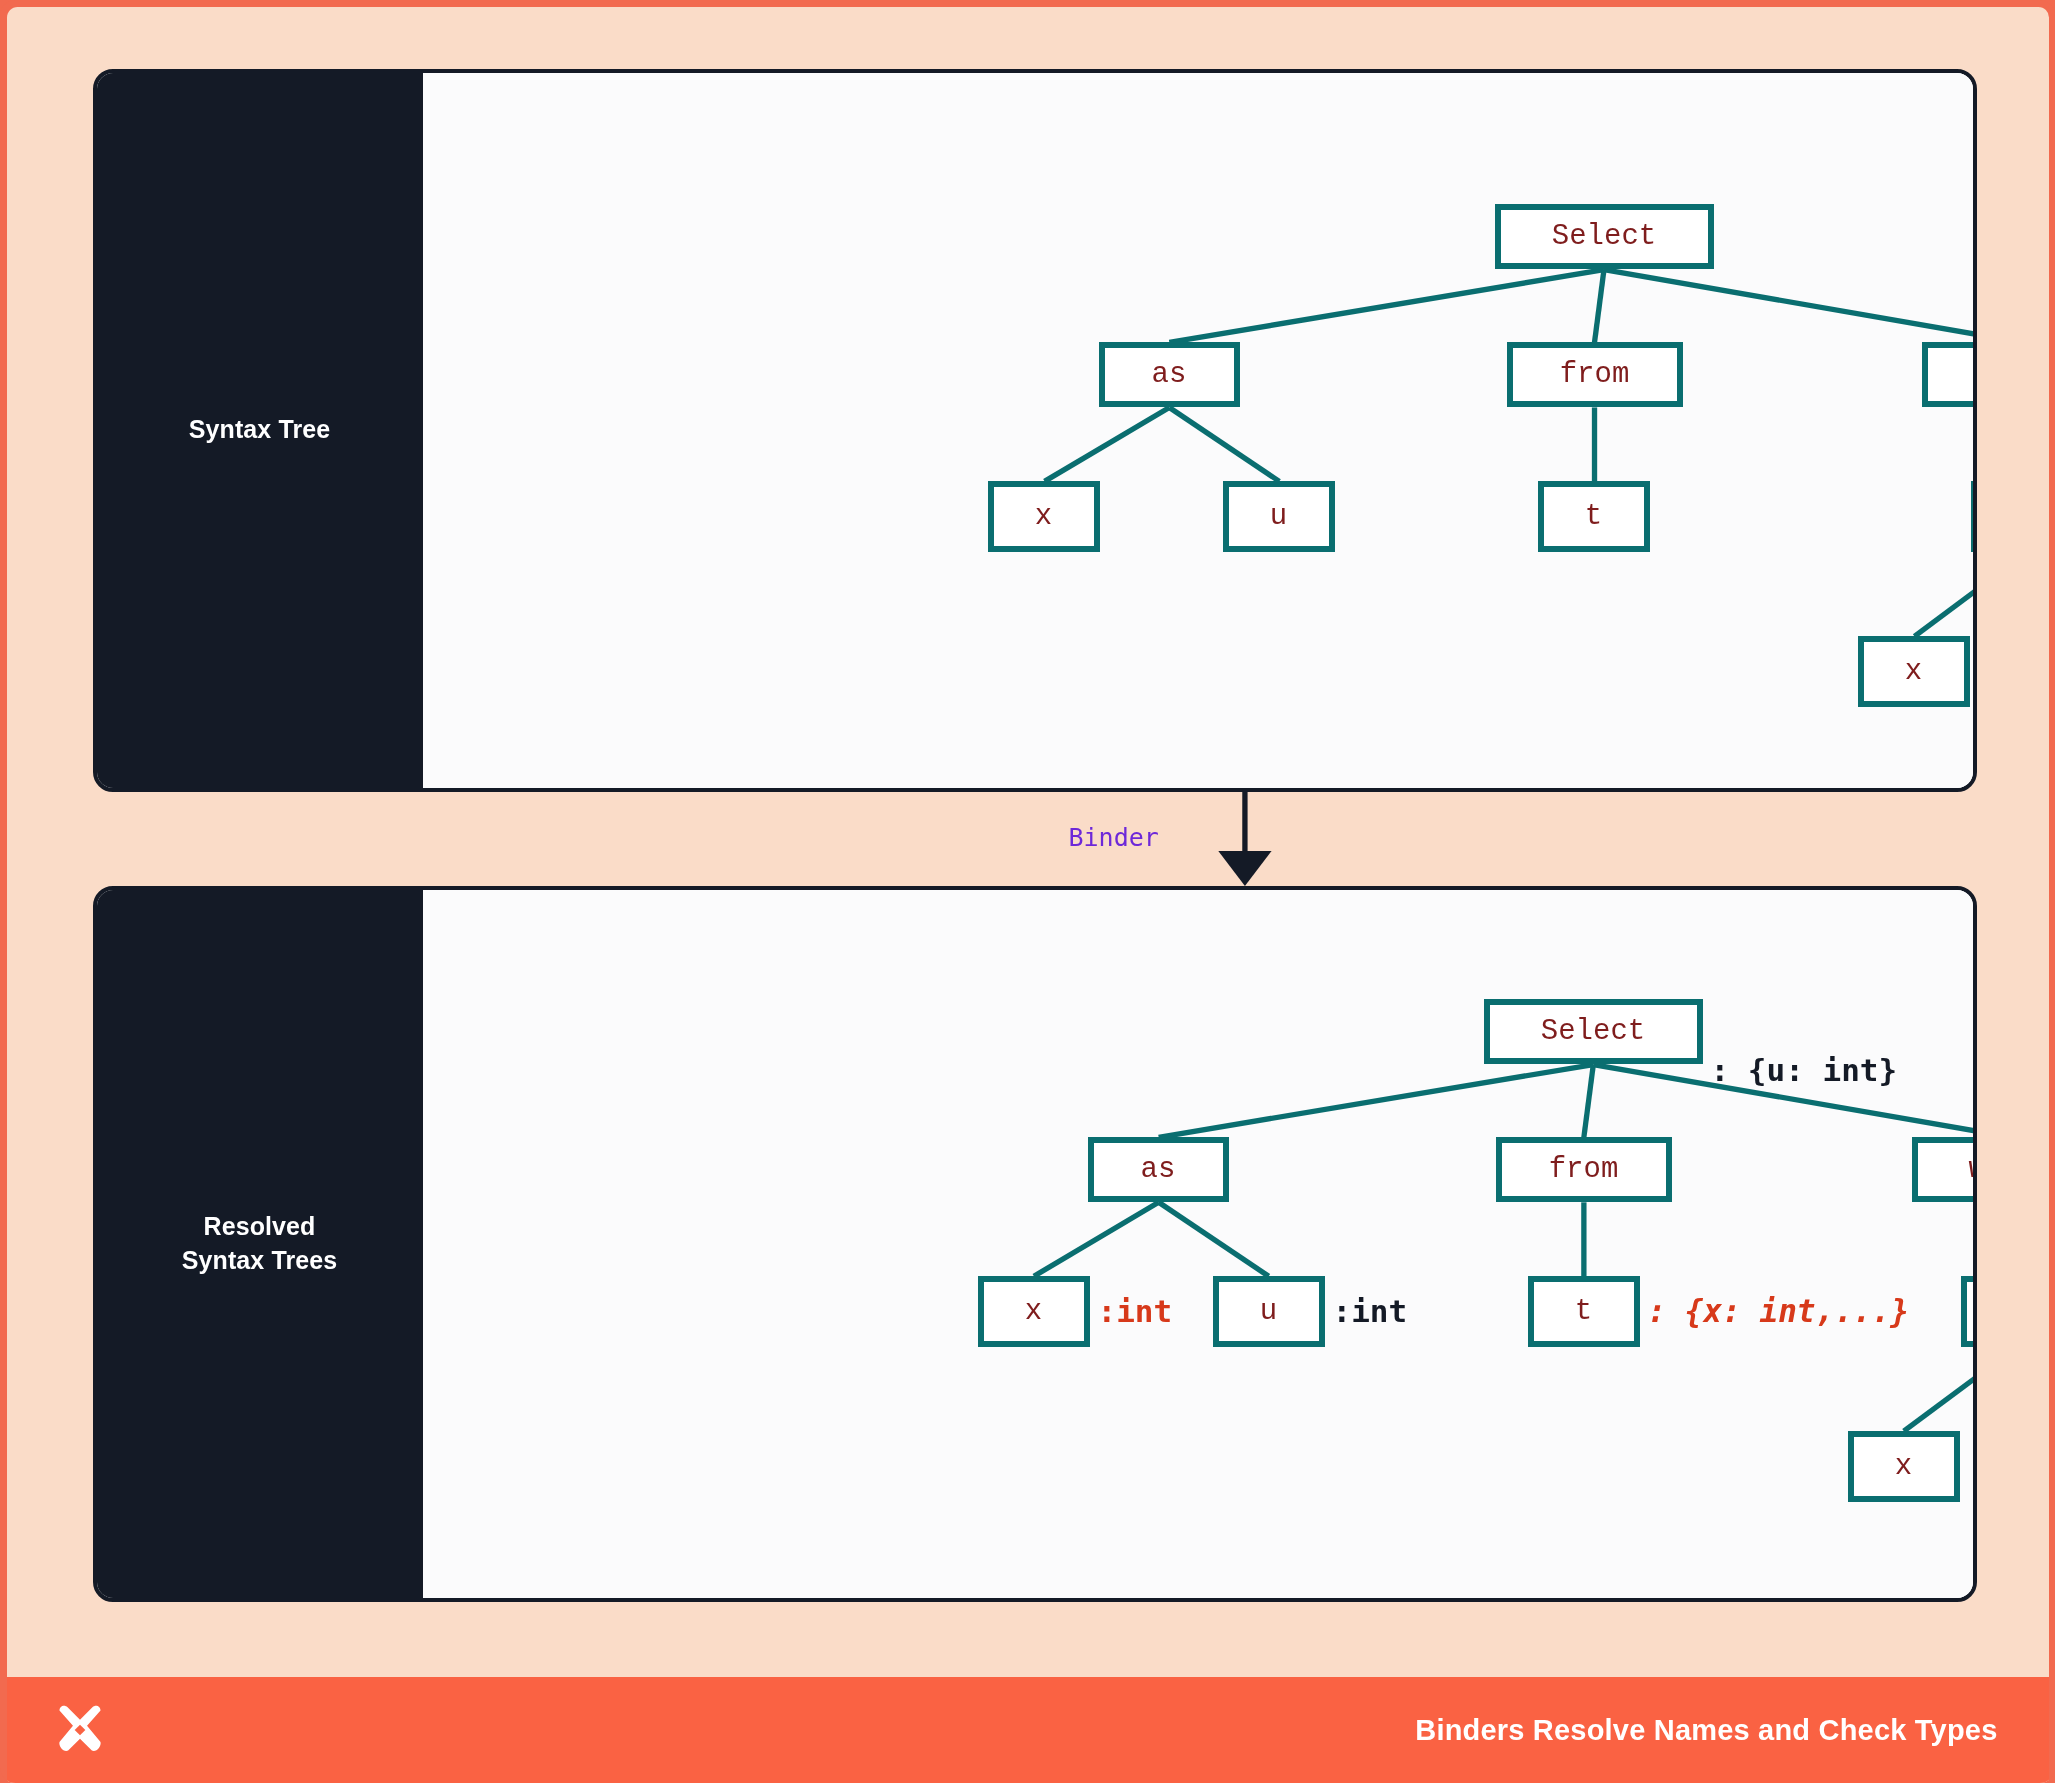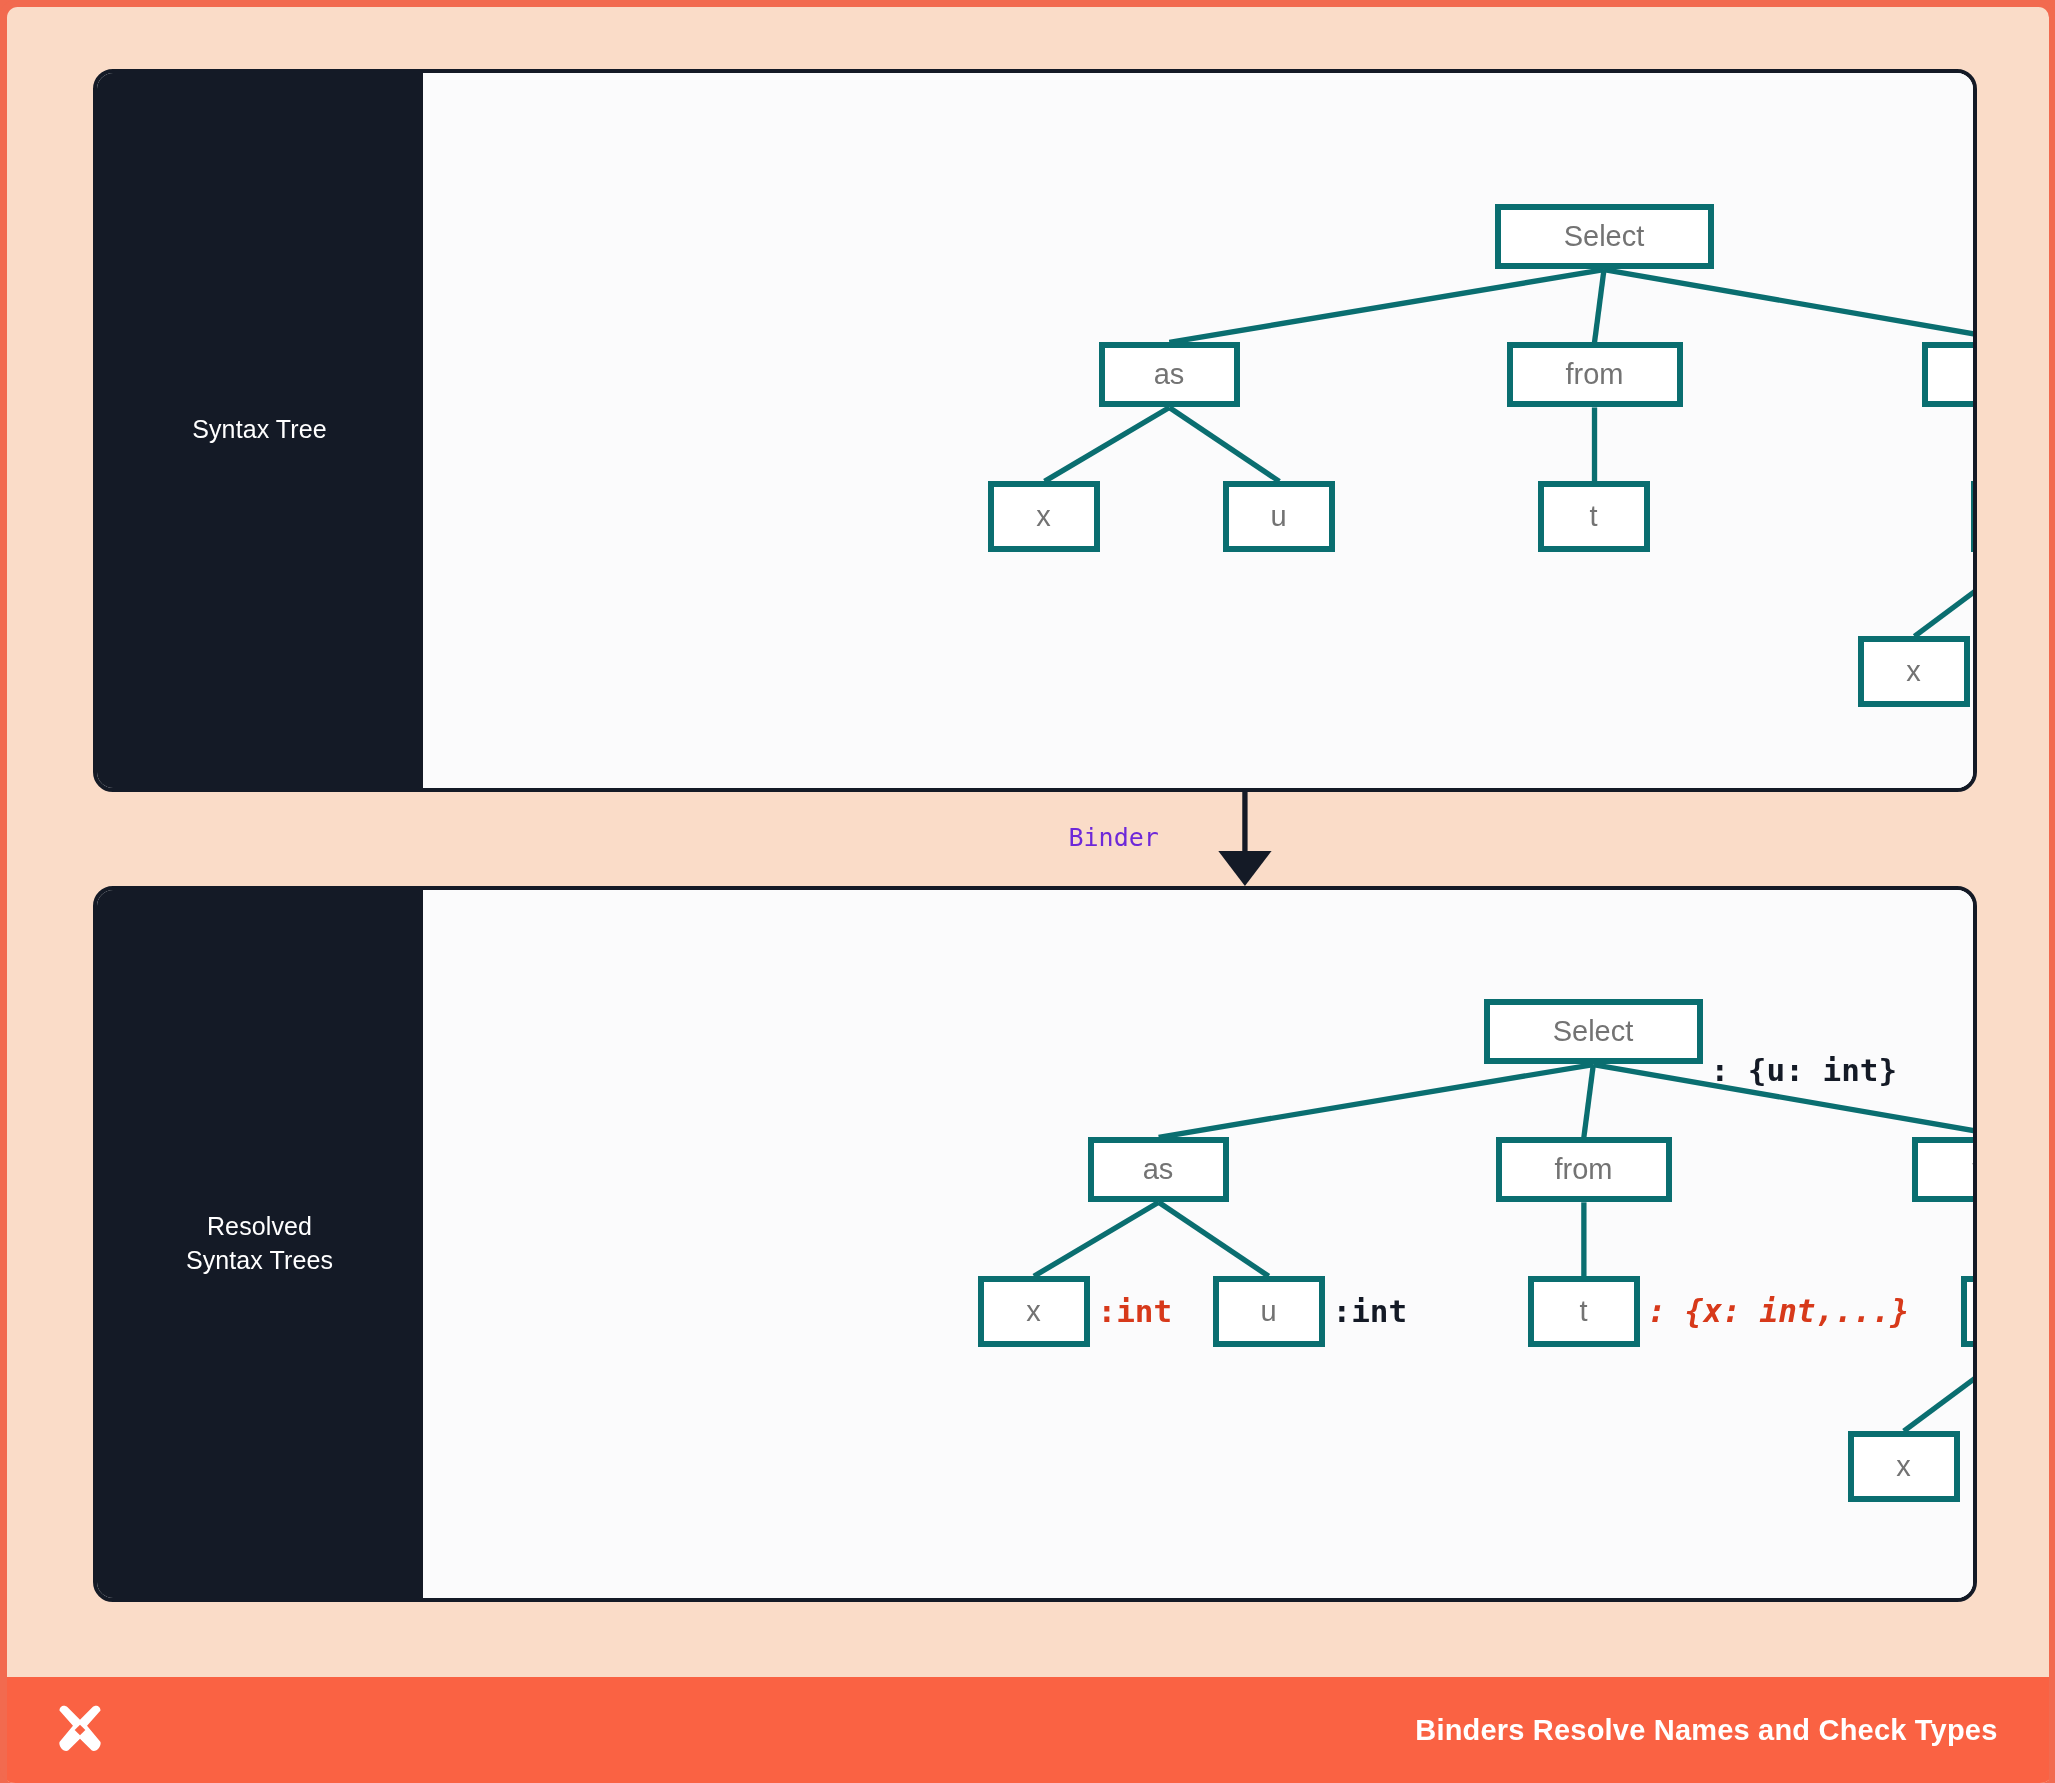--- a/index.html
+++ b/index.html
@@ -34,41 +34,41 @@
   .panel .sidebar{
     position:absolute; left:0; top:0; bottom:0;
     width:326px;
     background:#141a26;
     display:flex; align-items:center; justify-content:center;
     text-align:center;
   }
   .panel .sidebar span{
     color:#ffffff;
     font-size:25px;
-    font-weight:400;
+    font-weight:700;
     line-height:1.35;
     letter-spacing:0.1px;
   }
   .panel .stage{
     position:absolute; left:326px; top:0; right:0; bottom:0;
     background:#fbfbfc;
   }
 
   #panel-top{ left:86px; top:62px; width:1884px; height:723px; }
   #panel-bottom{ left:86px; top:879px; width:1884px; height:716px; }
 
   
   .node{
     position:absolute;
     box-sizing:border-box;
     border:6px solid #0a6e70;
     background:#ffffff;
     display:flex; align-items:center; justify-content:center;
-    font-family:Liberation Sans, sans-serif;
-    color:#737373;
+    font-family:Liberation Mono, monospace;
+    color:#7f1d1d;
     font-size:29px;
     line-height:1;
     z-index:3;
     white-space:nowrap;
   }
   .ann{
     position:absolute;
     font-family:"DejaVu Sans Mono", monospace;
     font-size:31px;
     font-weight:700;

